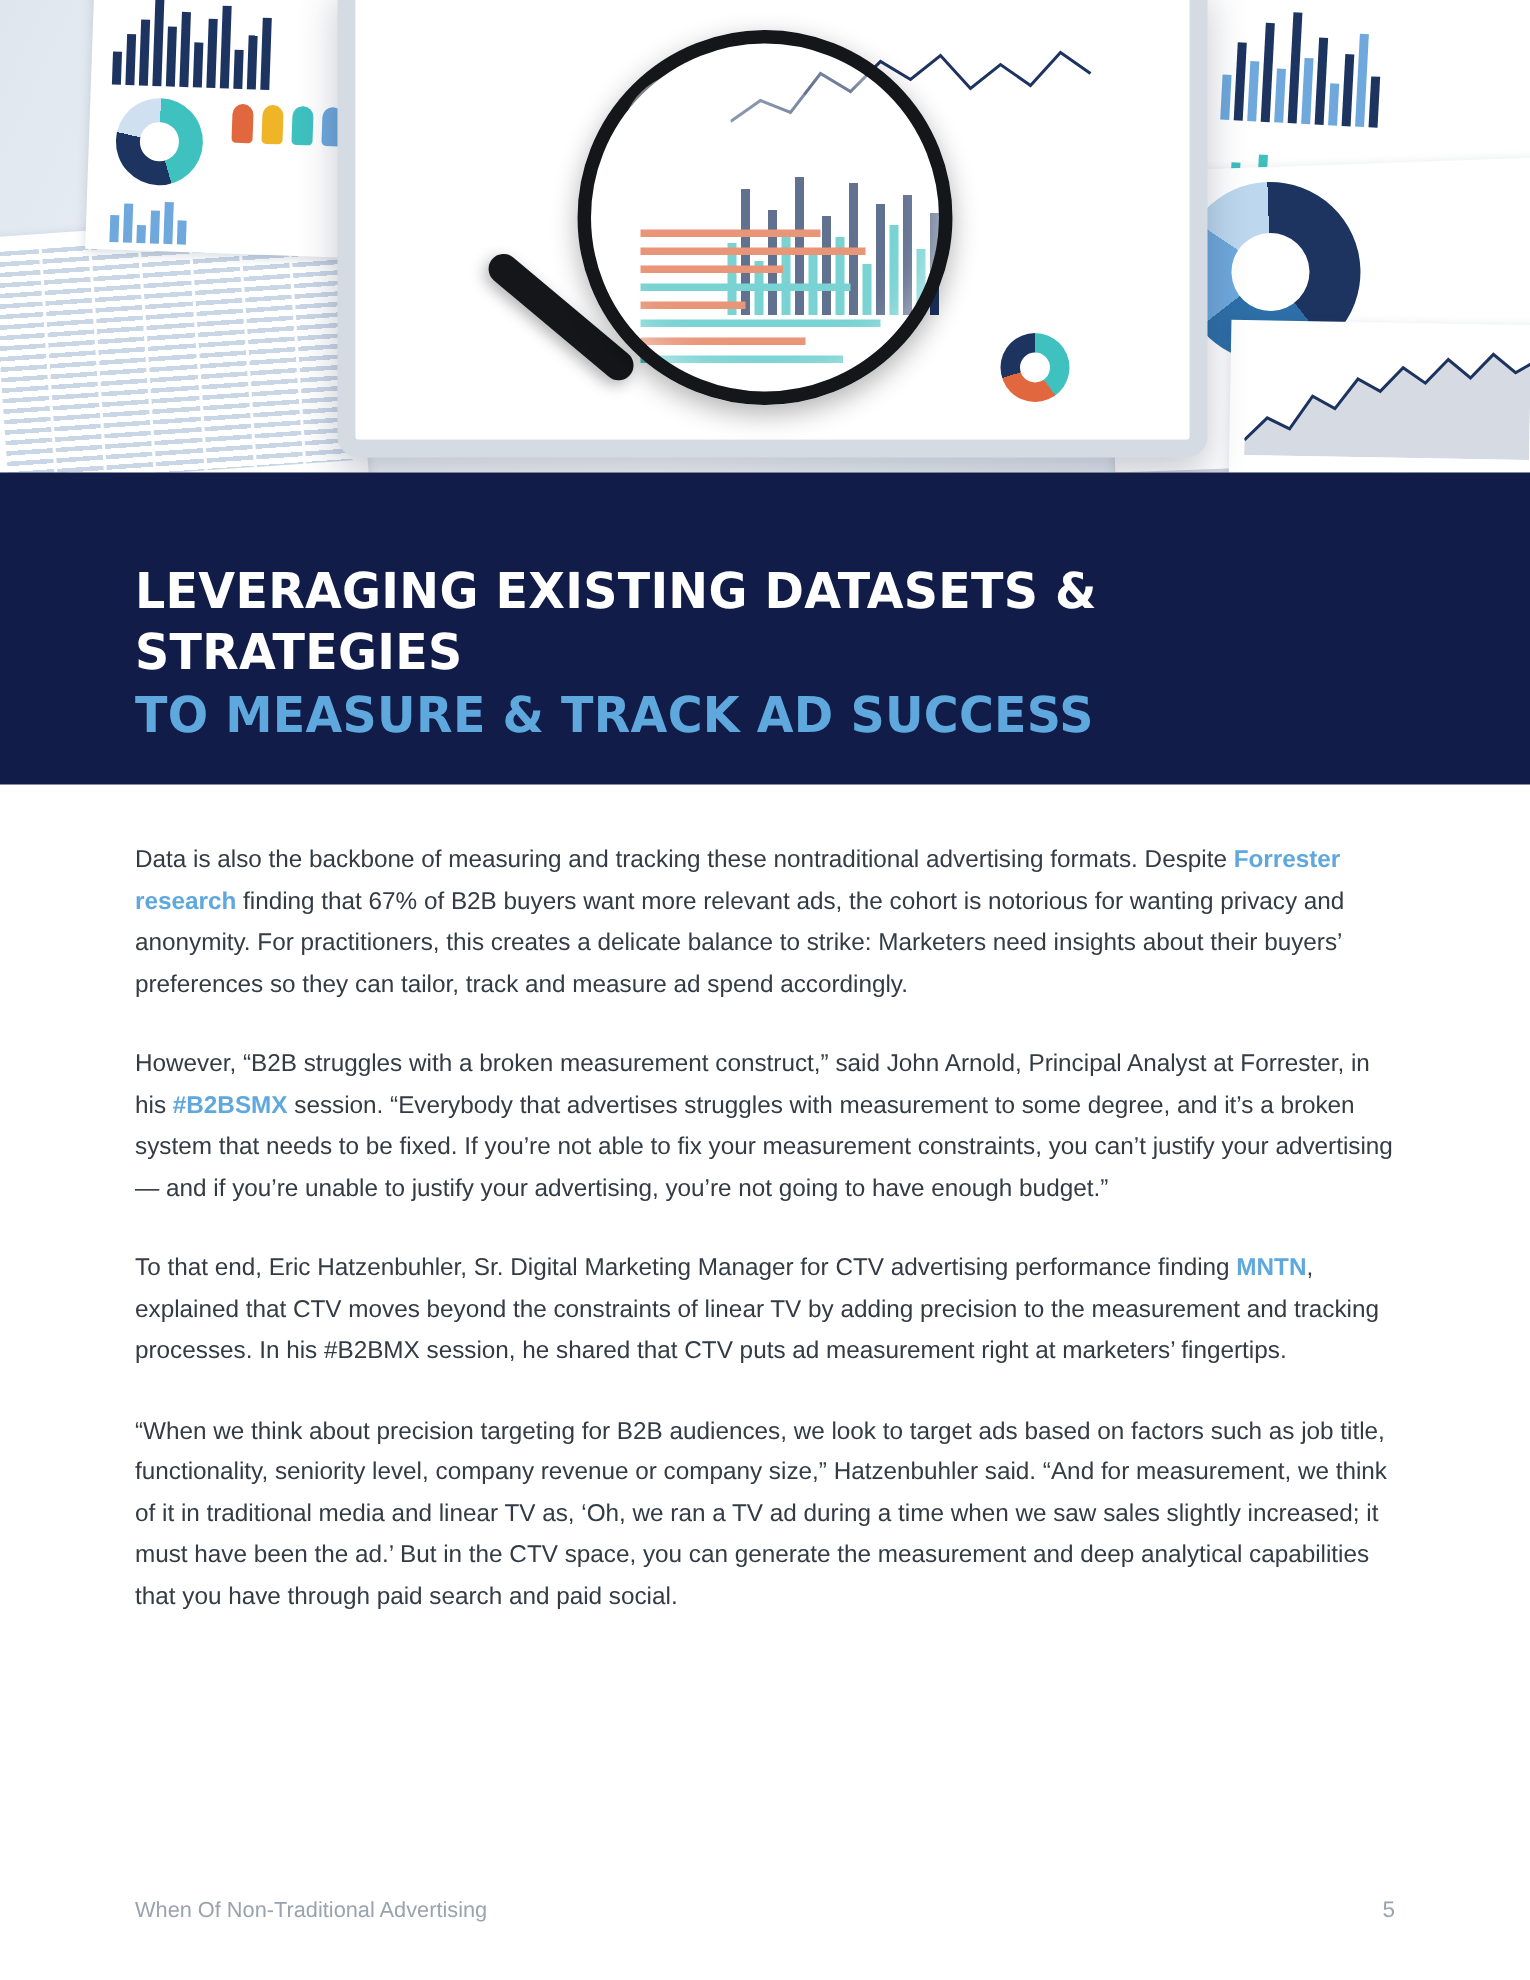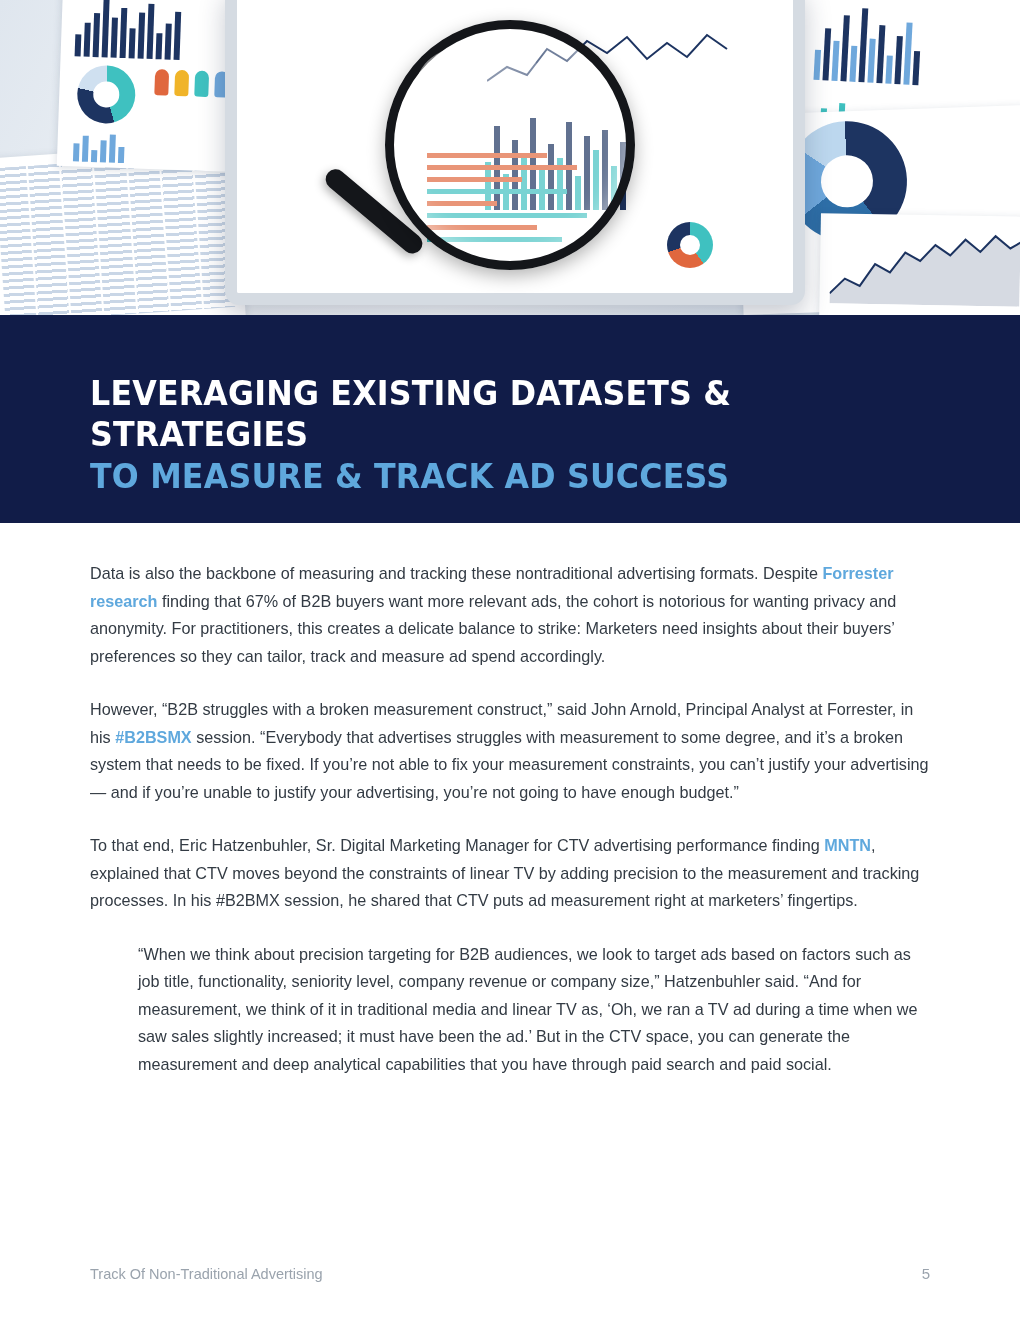--- a/index.html
+++ b/index.html
@@ -150,21 +150,21 @@
     padding: 0 90px;
   }
   .para {
     font-family: "Liberation Sans", sans-serif;
     font-size: 16.2px;
     line-height: 27.5px;
     color: #333b44;
     margin: 0 0 26px 0;
     text-align: left;
   }
-  .para:last-child { margin-bottom: 0; margin-left: 48px; }
+  .para:last-child { margin-bottom: 0; }
   .link-bold { color: #5fa8dd; font-weight: bold; text-decoration: none; }
 
   
   .footer {
     position: absolute;
     left: 0; bottom: 38px;
     width: 1020px;
     padding: 0 90px;
     display: flex;
     justify-content: space-between;
@@ -345,15 +345,15 @@
   </p>
 
   <p class="para">
     <span>To that end, Eric Hatzenbuhler, Sr. Digital Marketing Manager for CTV advertising performance finding </span><a class="link-bold" href="#">MNTN</a><span>, explained that CTV moves beyond the constraints of linear TV by adding precision to the measurement and tracking processes. In his #B2BMX session, he shared that CTV puts ad measurement right at marketers’ fingertips.</span>
   </p>
 
   <p class="para">“When we think about precision targeting for B2B audiences, we look to target ads based on factors such as job title, functionality, seniority level, company revenue or company size,” Hatzenbuhler said. “And for measurement, we think of it in traditional media and linear TV as, ‘Oh, we ran a TV ad during a time when we saw sales slightly increased; it must have been the ad.’ But in the CTV space, you can generate the measurement and deep analytical capabilities that you have through paid search and paid social.</p>
 </div>
 
 <div class="footer">
-  <span>Track Of Non-Traditional Advertising</span>
+  <span>When Of Non-Traditional Advertising</span>
   <span class="page-num">5</span>
 </div>
 
 </body></html>

